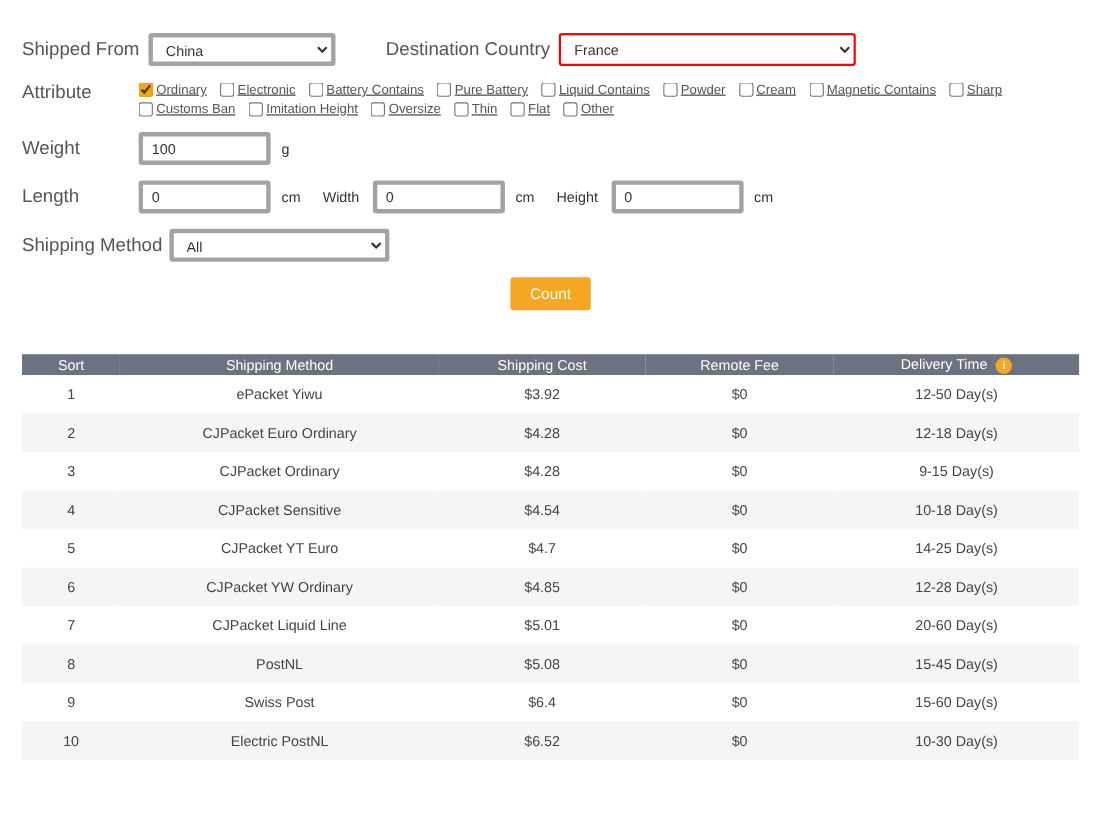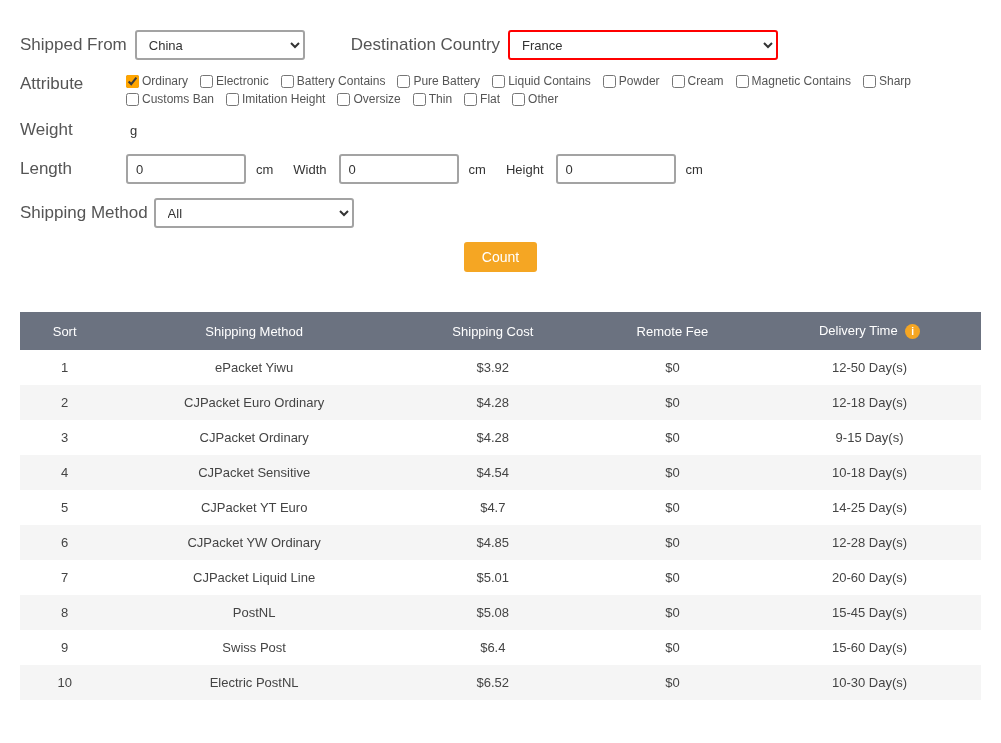--- a/index.html
+++ b/index.html
@@ -3,42 +3,42 @@
   <meta charset="utf-8">
   <style>
     * { box-sizing: border-box; margin: 0; padding: 0; }
     body { font-family: Arial, sans-serif; font-size: 13px; color: #333; background: #fff; padding: 20px; }
 
     .form-section { padding: 10px 0; }
     .form-row { display: flex; align-items: center; margin-bottom: 14px; flex-wrap: wrap; gap: 6px; }
     .form-label { min-width: 100px; color: #555; font-size: 17px; }
     
     select, input[type="text"], input[type="number"] {
-      border: 2px solid #a3a3a3;
+      border: 4px solid #a3a3a3;
       border-radius: 3px;
       padding: 4px 8px;
       font-size: 13px;
       height: 30px;
       color: #333;
       background: #fff;
     }
     select { appearance: auto; cursor: pointer; }
 
     .shipped-from-select { width: 170px; }
     .destination-select { width: 270px; border: 2px solid red; }
     .postcode-input { width: 140px; }
     .weight-input { width: 120px; }
     .dimension-input { width: 120px; }
     .shipping-method-select { width: 200px; }
     .checkbox-item { display: flex; align-items: center; gap: 3px; font-size: 12px; color: #555; }
     .checkbox-item input[type="checkbox"] { width: 13px; height: 13px; }
     .checkbox-item.orange-check input[type="checkbox"] { accent-color: orange; }
 
     .attr-rows { display: flex; flex-direction: column; gap: 4px; }
-    .attr-inner-row { display: flex; flex-wrap: wrap; gap: 12px; align-items: center; }
+    .attr-inner-row { display: flex; flex-wrap: wrap; gap: 12px; align-items: center; text-decoration: underline; }
 
     .count-btn {
       background-color: #f5a623;
       color: #fff;
       border: none;
       border-radius: 3px;
       padding: 7px 18px;
       font-size: 14px;
       cursor: pointer;
       margin: 10px auto;
@@ -50,21 +50,21 @@
     table {
       width: 100%;
       border-collapse: collapse;
       margin-top: 10px;
     }
     thead tr {
       background-color: #6b7280;
       color: #fff;
     }
     thead th {
-      padding: 11px 14px;
+      padding: 1px 14px;
       text-align: center;
       font-size: 13px;
       font-weight: normal;
     }
     tbody tr:nth-child(even) { background-color: #f5f5f5; }
     tbody tr:nth-child(odd) { background-color: #fff; }
     tbody td {
       padding: 10px 14px;
       text-align: center;
       font-size: 13px;
@@ -178,20 +178,21 @@
         <div class="checkbox-item">
           <input type="checkbox" style=""> 
             <span>Other</span>
         </div>
       </div>
     </div>
   </div>
 
   <div class="form-row">
     <label class="form-label">Weight</label>
+    <input type="text" class="weight-input" value="100" style="">
     <span style="margin-left:4px;">g</span>
   </div>
 
   <div class="form-row">
     <label class="form-label">Length</label>
     <input type="text" class="dimension-input" value="0" style="">
     <span style="margin-left:4px; margin-right:14px;">cm</span>
     <label style="margin-right:6px;">Width</label>
     <input type="text" class="dimension-input" value="0" style="">
     <span style="margin-left:4px; margin-right:14px;">cm</span>

